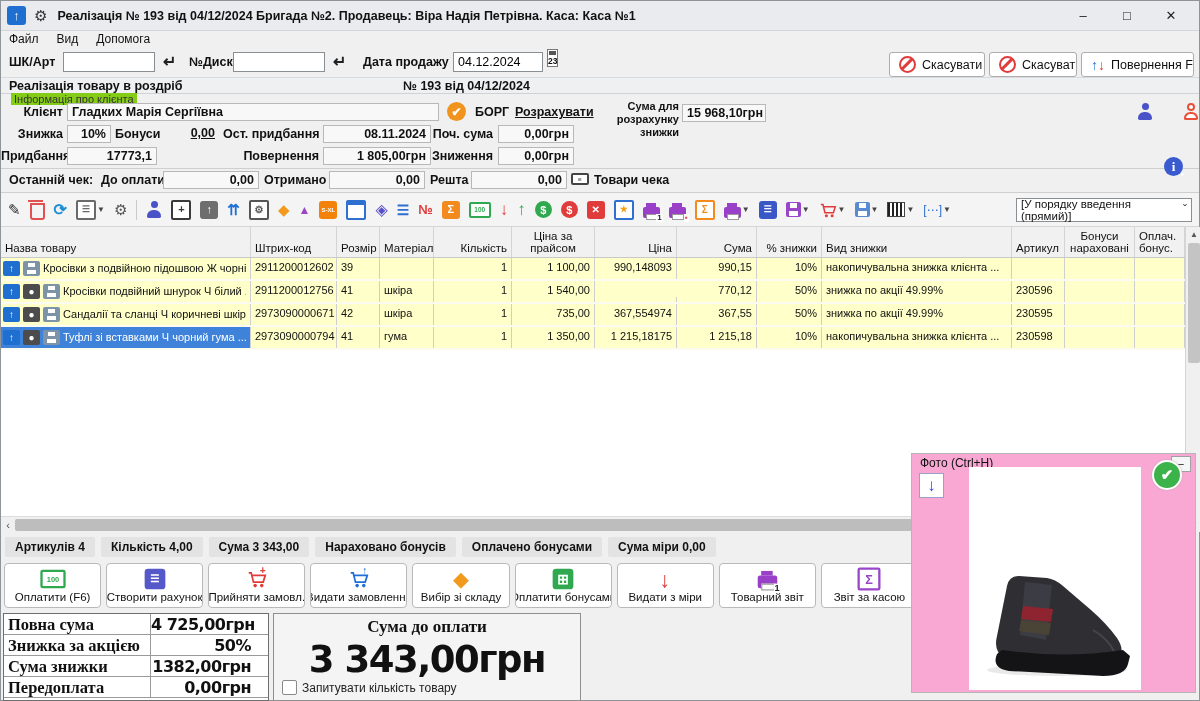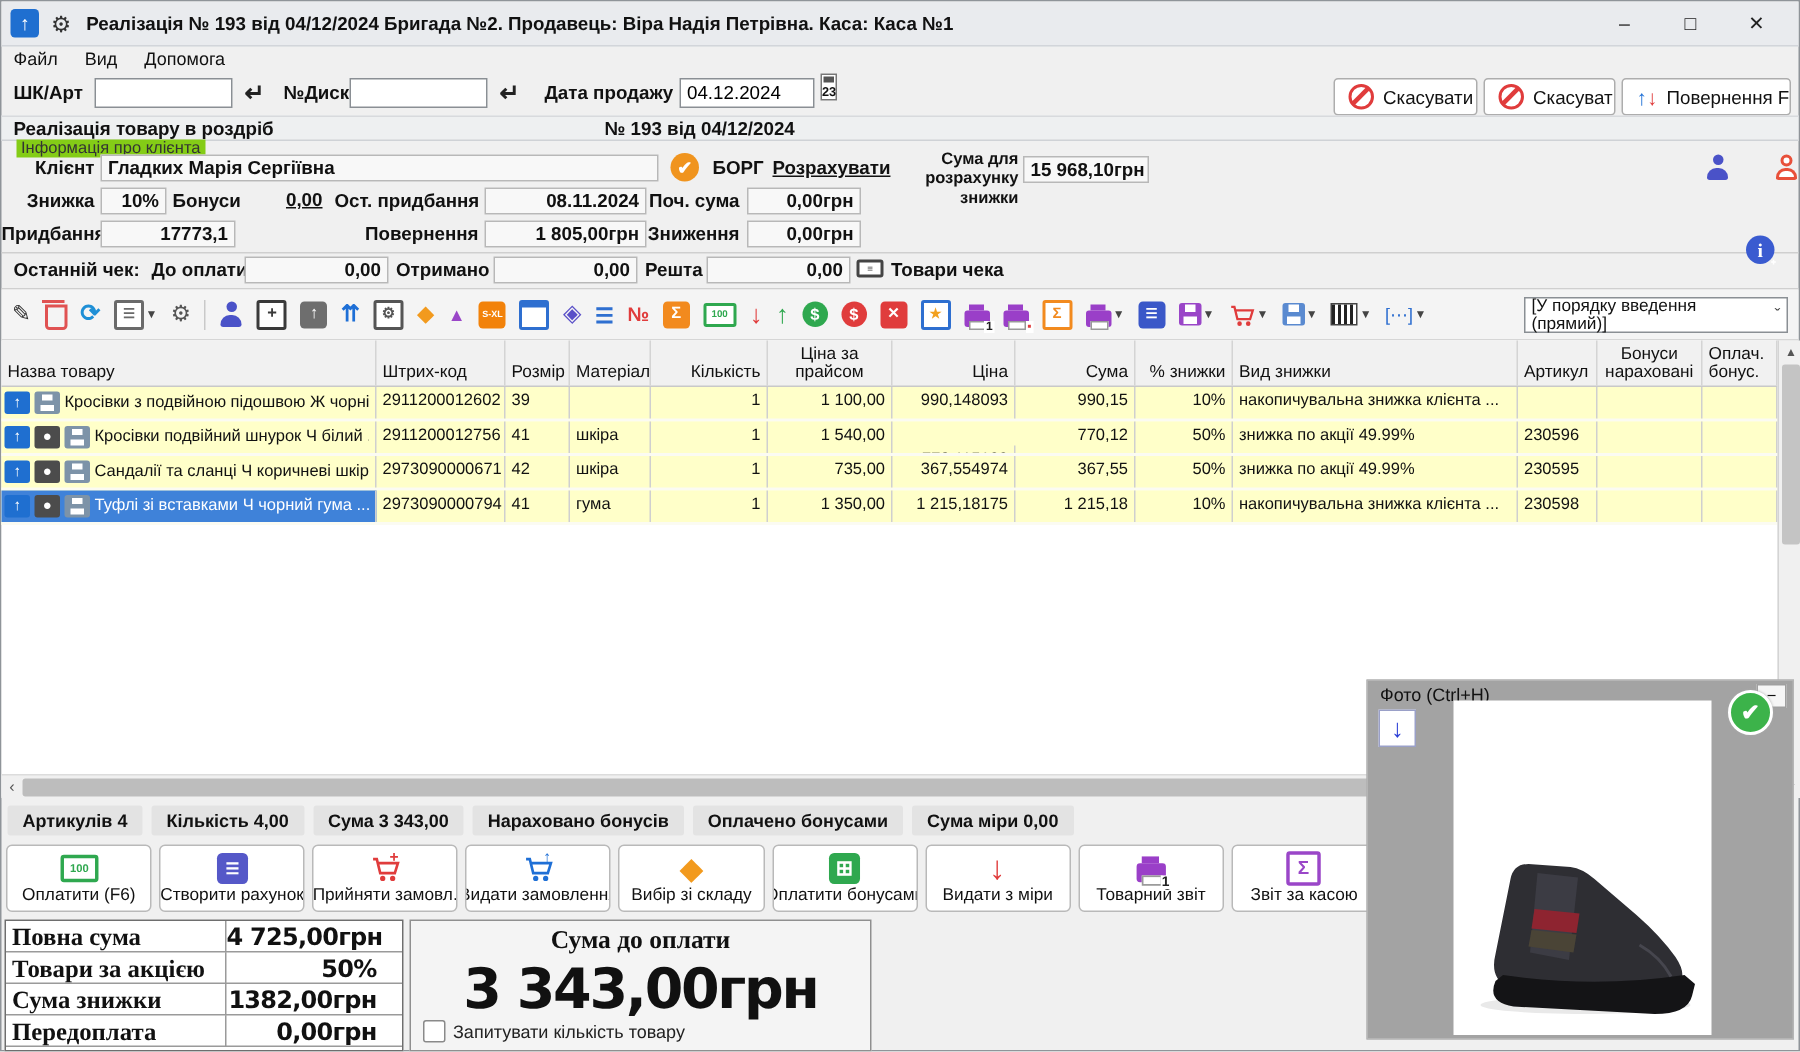--- a/index.html
+++ b/index.html
@@ -131,21 +131,21 @@
           border-bottom:1px solid #9a9a9a;white-space:nowrap;line-height:21px}
   .sumval{font-weight:bold;font-size:16px;text-align:right;padding-right:17px;border-bottom:1px solid #9a9a9a;
           border-left:1px solid #9a9a9a;white-space:nowrap;line-height:21px;font-family:"DejaVu Sans",sans-serif;letter-spacing:-0.5px}
   .paybox{left:272px;top:612px;width:308px;height:88px;background:#f4f4f4;border:1px solid #8f8f8f}
   .paytitle{text-align:center;font-family:"Liberation Serif",serif;font-weight:bold;font-size:17px;margin-top:3px}
   .payval{text-align:center;font-family:"DejaVu Sans",sans-serif;font-weight:bold;font-size:37px;letter-spacing:-1.5px;margin-top:1px}
   .qtycheck{position:absolute;left:8px;bottom:5px;display:flex;align-items:center;gap:5px;font-size:12px;color:#222}
   .cbox{width:13px;height:13px;background:#fff;border:1px solid #8a8a8a;border-radius:2px}
 
   
-  .photopanel{left:910px;top:452px;width:285px;height:240px;background:#a3a3a3;border:1px solid #b5b5b5;z-index:6}
+  .photopanel{left:910px;top:452px;width:285px;height:240px;background:#f9a8d4;border:1px solid #b5b5b5;z-index:6}
   .photolbl{position:absolute;left:8px;top:2px;font-size:12px}
   .minusbtn{position:absolute;right:4px;top:2px;width:18px;height:14px;border:1px solid #a0a0a0;background:#f6f6f6;
             display:flex;align-items:center;justify-content:center;font-size:11px;line-height:1}
   .dlbtn{position:absolute;left:7px;top:19px;width:23px;height:23px;border:1px solid #9aa0c8;background:#fff;
          display:flex;align-items:center;justify-content:center;font-size:17px;font-weight:bold;color:#2b3fd6}
   .photoarea{position:absolute;left:57px;top:13px;width:172px;height:223px;background:#fff}
   .greencheck{position:absolute;right:13px;top:6px;width:26px;height:26px;border-radius:50%;background:#3cb34a;
               border:2px solid #fff;box-shadow:0 0 2px #aaa;color:#fff;display:flex;align-items:center;
               justify-content:center;font-size:15px;font-weight:bold}
 </style>
@@ -581,21 +581,21 @@
         <span class="ic">
           <span class="bbox" style="border-color: rgb(154, 70, 200); color: rgb(154, 70, 200); font-size: 11px;">Σ</span>
         </span>
         <span>Звіт за касою</span>
       </div>
     </div>
 
   <div class="abs sumtable" id="summary-rows">
       <div class="sumlbl">Повна сума</div>
       <div class="sumval">4 725,00грн</div>
-      <div class="sumlbl">Товари за акцією</div>
+      <div class="sumlbl">Знижка за акцією</div>
       <div class="sumval">50%</div>
       <div class="sumlbl">Сума знижки</div>
       <div class="sumval">1382,00грн</div>
       <div class="sumlbl">Передоплата</div>
       <div class="sumval">0,00грн</div>
     </div>
   <div class="abs paybox">
     <div class="paytitle">Сума до оплати</div>
     <div class="payval">3 343,00грн</div>
     <div class="qtycheck">

